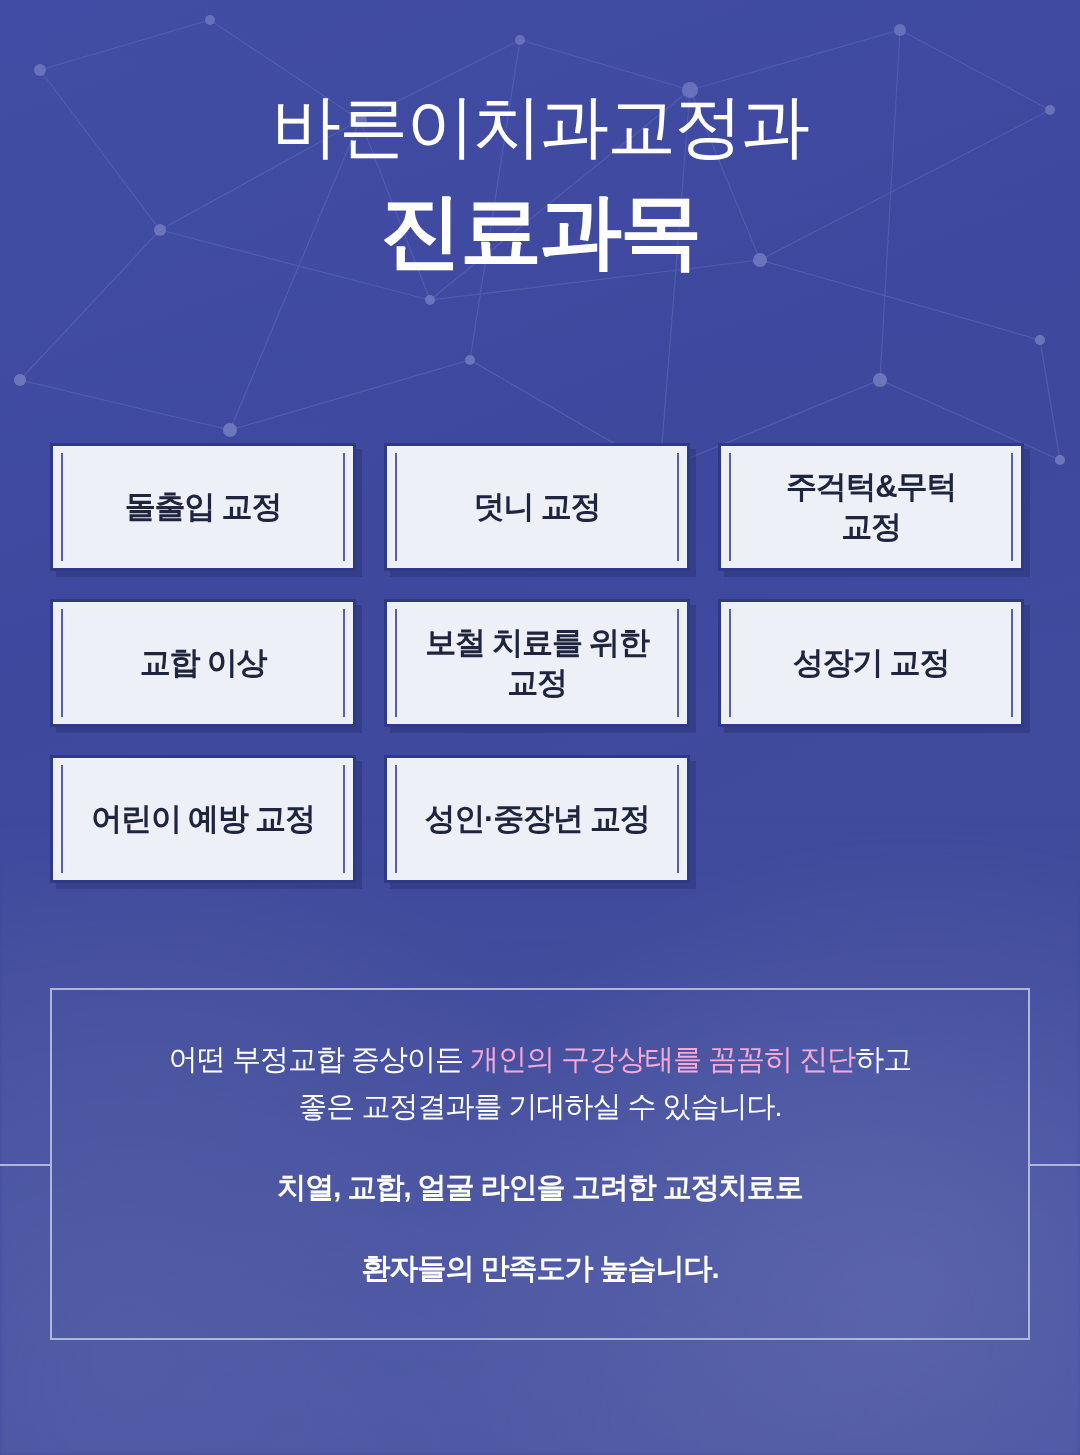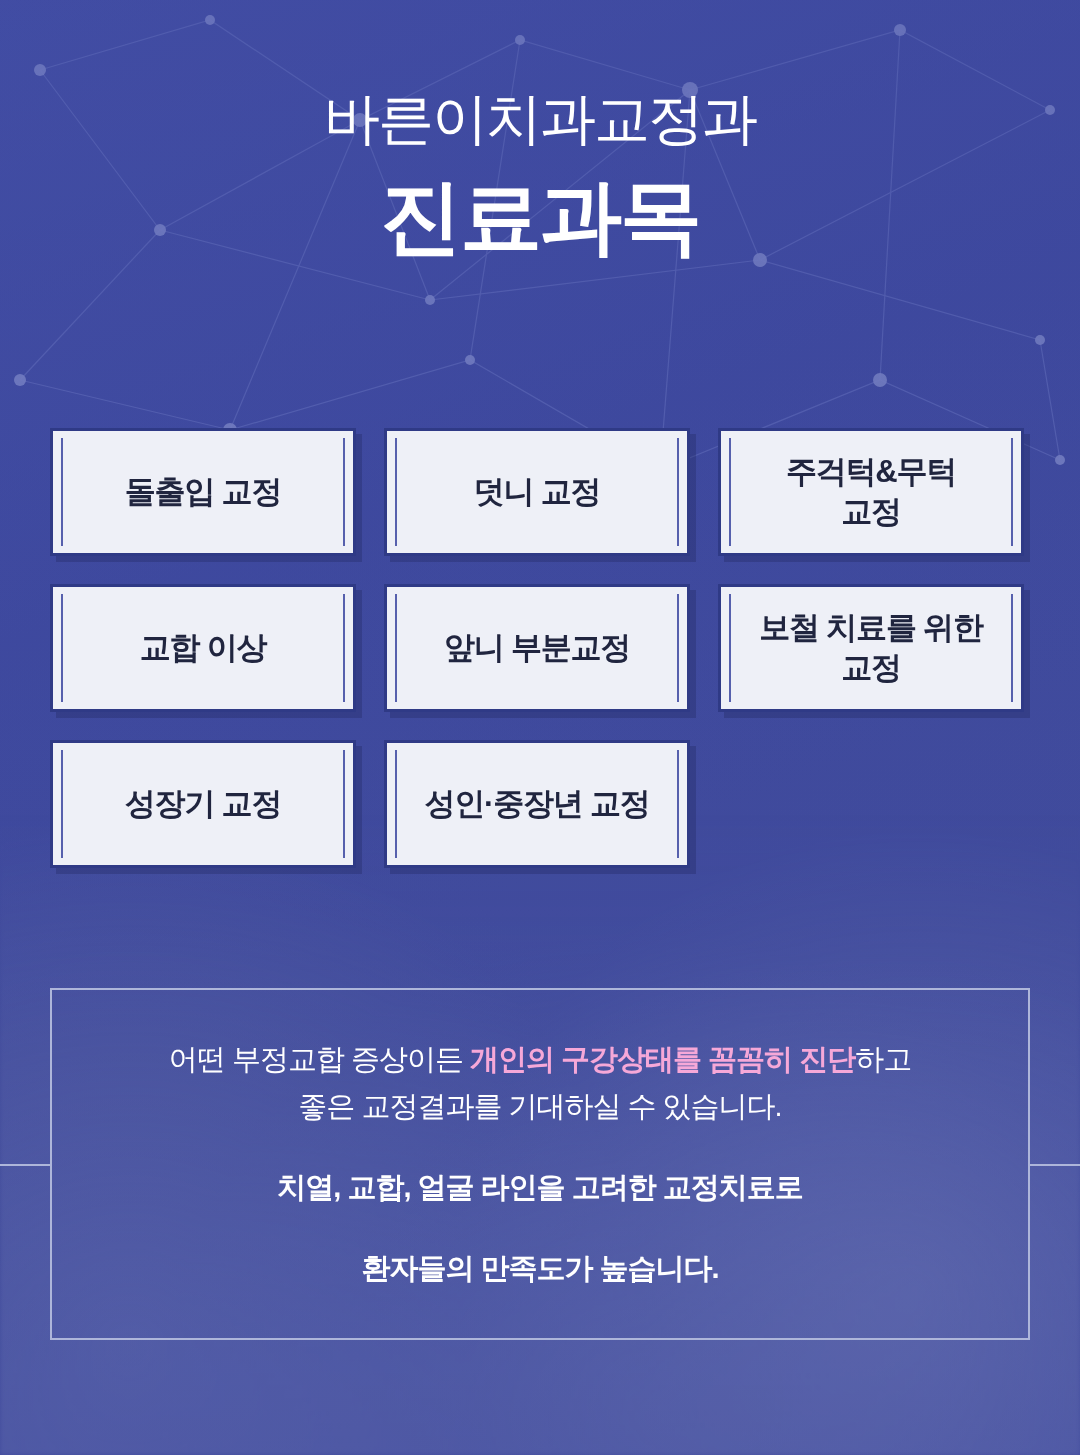--- a/index.html
+++ b/index.html
@@ -65,40 +65,40 @@
     width: 1080px;
     height: 1455px;
   }
 
   
   .heading-wrap {
     padding-top: 88px;
     text-align: center;
   }
   .title-sub {
-    font-size: 56px;
+    font-size: 69px;
     line-height: 1.12;
     color: #ffffff;
     letter-spacing: -2px;
     font-weight: 400;
   }
   .title-main {
     margin-top: 20px;
     font-size: 82px;
     line-height: 1.12;
     color: #ffffff;
     letter-spacing: -2px;
     font-weight: bold;
   }
 
   
   .grid {
     position: absolute;
     left: 50px;
-    top: 428px;
+    top: 443px;
     width: 980px;
     display: grid;
     grid-template-columns: repeat(3, 306px);
     grid-auto-rows: 128px;
     column-gap: 31px;
     row-gap: 40px;
     gap: 28px;
   }
 
   .box {
@@ -167,21 +167,21 @@
     letter-spacing: -1px;
     text-align: center;
     white-space: nowrap;
   }
   .desc-line.bold {
     font-weight: bold;
     margin-top: 34px;
   }
   .hl-pink {
     color: #f6a8d8;
-    font-weight: bold;
+    font-weight: normal;
     margin-top: 32px;
   }
 </style>
 </head>
 <body>
 
 <div class="page">
 
   <svg class="bg-network" viewBox="0 0 1080 520" preserveAspectRatio="none">
     <g stroke="#7e8ad0" stroke-width="1.2" opacity="0.75" fill="none">
@@ -234,27 +234,27 @@
       <div class="box">
         <div class="box-label">덧니 교정</div>
       </div>
       <div class="box">
         <div class="box-label">주걱턱&amp;무턱<br>교정</div>
       </div>
       <div class="box">
         <div class="box-label">교합 이상</div>
       </div>
       <div class="box">
-        <div class="box-label">앞니 부분교정</div>
-      </div>
-      <div class="box">
         <div class="box-label">보철 치료를 위한<br>교정</div>
       </div>
       <div class="box">
         <div class="box-label">성장기 교정</div>
+      </div>
+      <div class="box">
+        <div class="box-label">어린이 예방 교정</div>
       </div>
       <div class="box">
         <div class="box-label">성인·중장년 교정</div>
       </div>
     </div>
 
     <div class="desc-panel">
       <div class="tick-left"></div>
       <div class="tick-right"></div>
 

